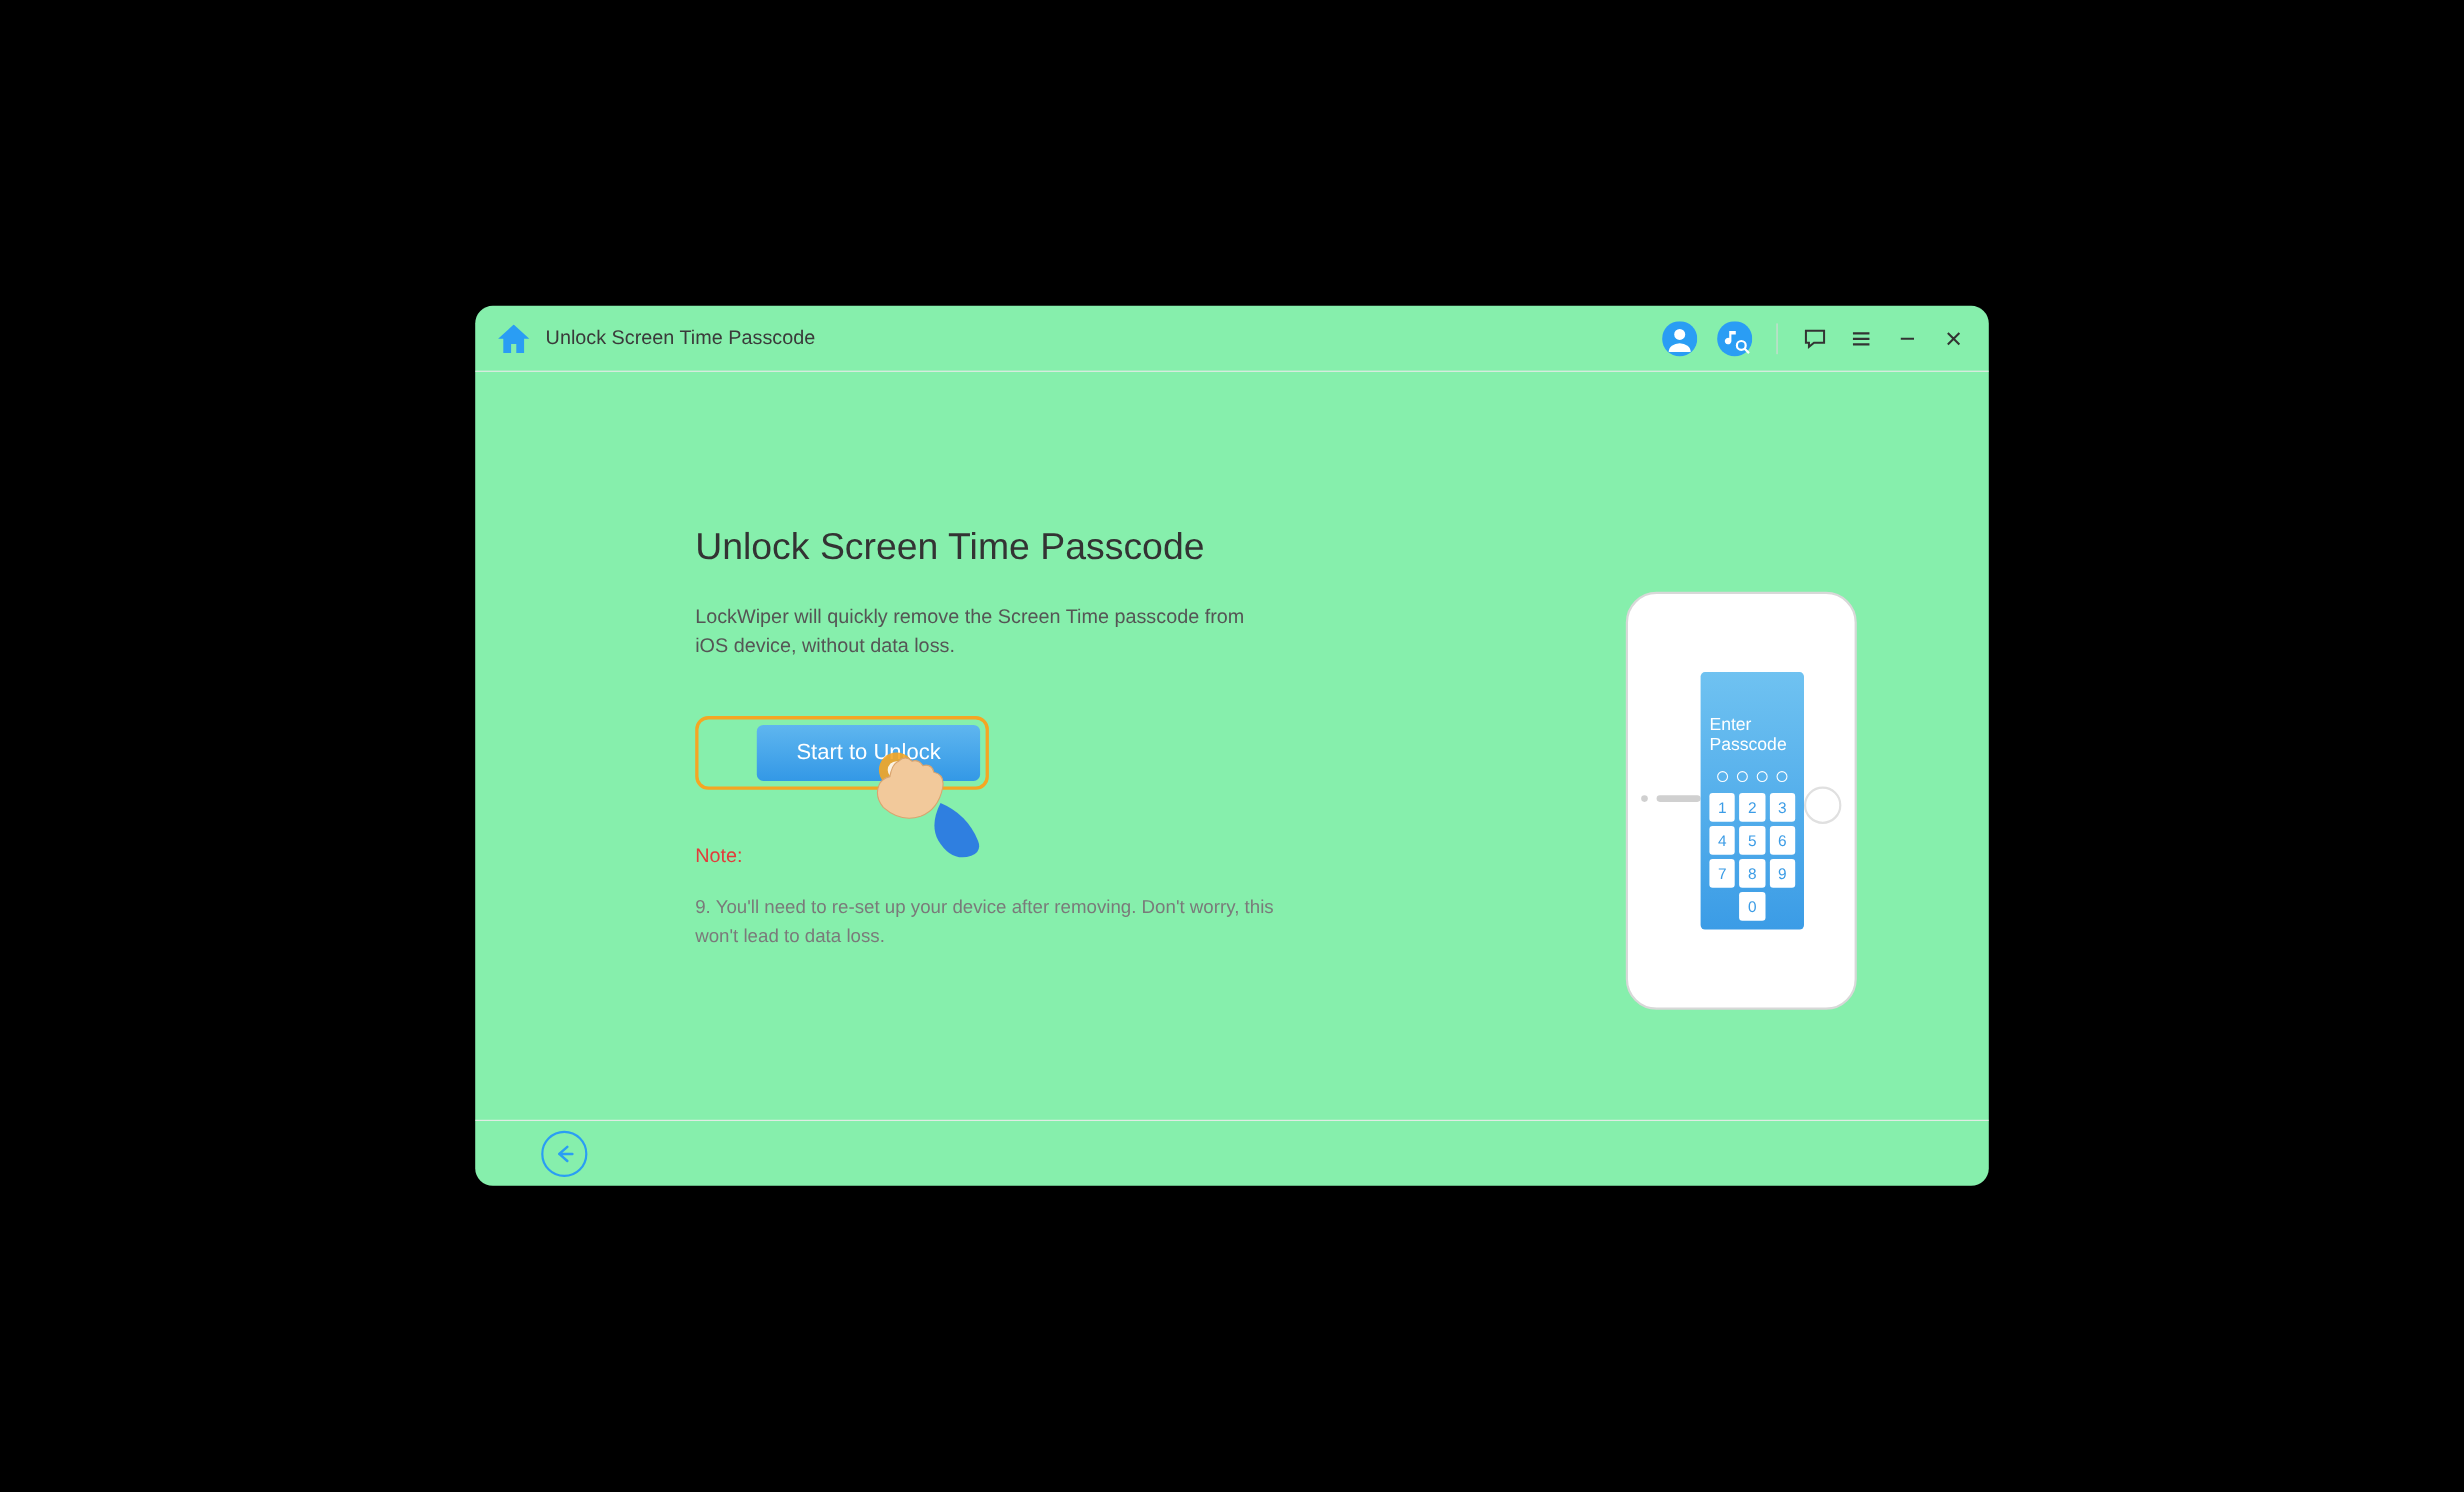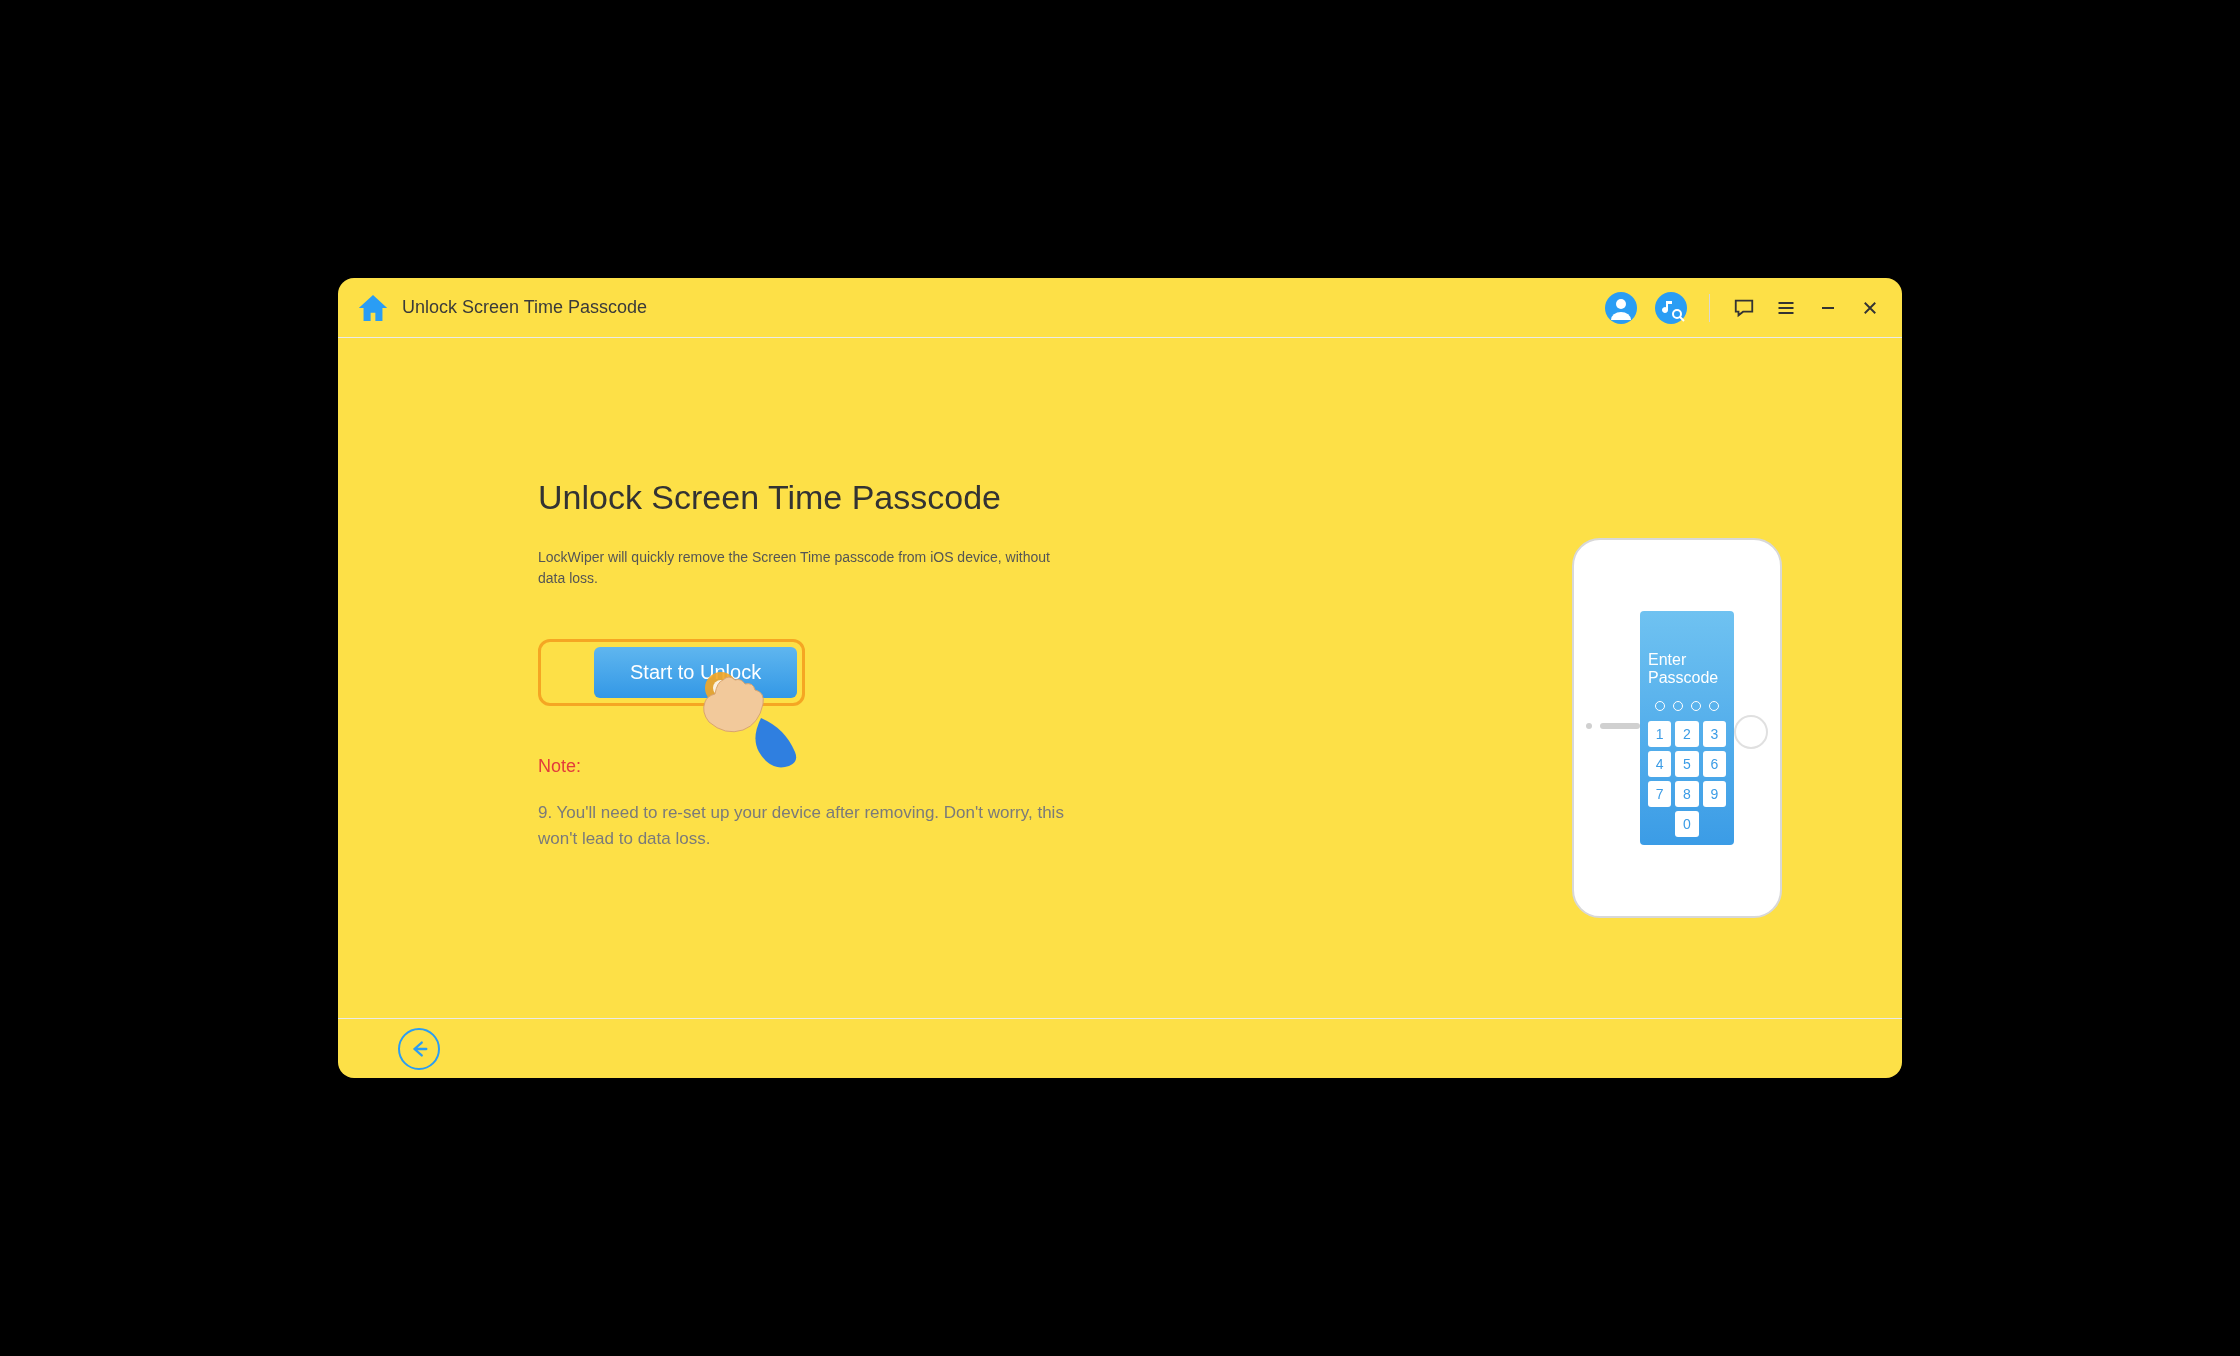--- a/index.html
+++ b/index.html
@@ -6,23 +6,23 @@
   html, body { height: 100%; }
   body {
     font-family: "Segoe UI", Arial, sans-serif;
     background: #000;
     display: flex;
     align-items: center;
     justify-content: center;
     padding: 20px;
   }
   .window {
-    width: 1564px;
+    width: 1376px;
     height: 800px;
-    background: #fde047;
+    background: #86efac;
     border-radius: 16px;
     box-shadow: 0 20px 60px rgba(0,0,0,0.4);
     overflow: hidden;
     display: flex;
     flex-direction: column;
     position: relative;
   }
   .titlebar {
     height: 60px;
     border-bottom: 1px solid #eaeaea;
@@ -84,21 +84,21 @@
     flex: 1;
     max-width: 620px;
   }
   .heading {
     font-size: 34px;
     font-weight: 400;
     color: #333;
     margin-bottom: 30px;
   }
   .description {
-    font-size: 14px;
+    font-size: 18px;
     color: #555;
     line-height: 1.5;
     margin-bottom: 50px;
     max-width: 520px;
   }
   .start-btn-wrap {
     display: inline-block;
     border: 3px solid #f5a623;
     border-radius: 12px;
     padding: 5px;

